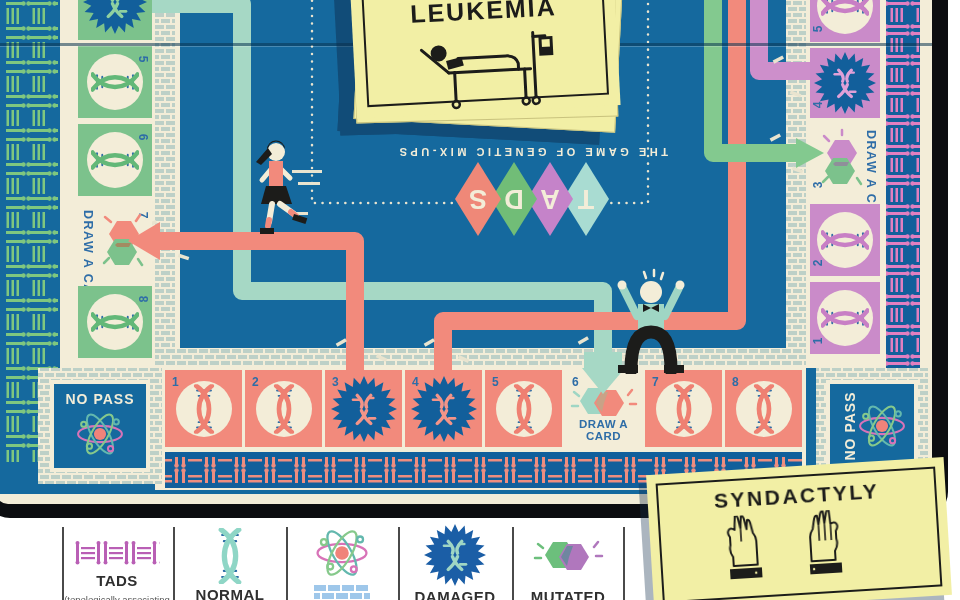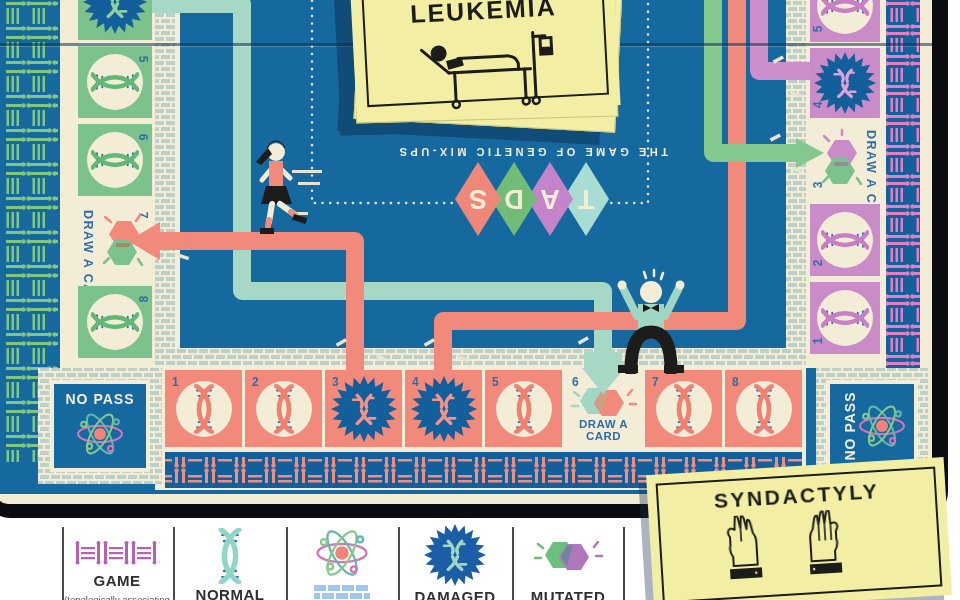--- a/index.html
+++ b/index.html
@@ -483,21 +483,21 @@
 <div class="legend-div" style="left:62px;"></div>
 <div class="legend-div" style="left:173px;"></div>
 <div class="legend-div" style="left:286px;"></div>
 <div class="legend-div" style="left:398px;"></div>
 <div class="legend-div" style="left:512px;"></div>
 <div class="legend-div" style="left:623px;"></div>
 
 <svg class="abs" width="86" height="24" style="left:74px;top:541px;z-index:5;">
   <rect width="86" height="24" fill="url(#chainM)"></rect>
 </svg>
-<div class="legend-label" style="left:57px;top:572px;">GAME</div>
+<div class="legend-label" style="left:57px;top:572px;">TADS</div>
 <div class="abs" style="left:47px;top:594px;width:140px;text-align:center;font-size:9.5px;color:#555;">(topologically associating domains)</div>
 
 <svg class="abs" width="42" height="56" viewBox="0 0 44 64" style="left:209px;top:528px;color:#8fd6c6;z-index:5;">
       <use href="#helix"></use>
     </svg>
 <div class="legend-label" style="left:170px;top:586px;">NORMAL</div>
 
 <svg class="abs" width="58" height="58" viewBox="0 0 64 64" style="left:313px;top:524px;z-index:5;">
       <use href="#atom"></use>
     </svg>

